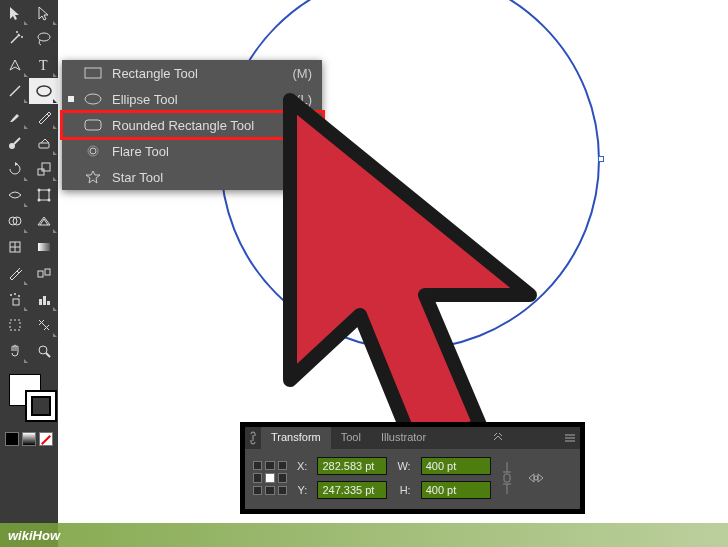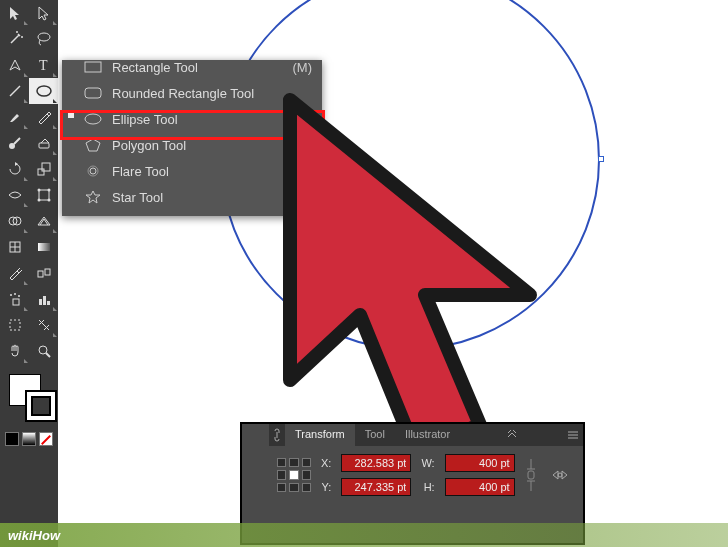--- a/index.html
+++ b/index.html
@@ -104,20 +104,21 @@
   .mini-sw.none::after { content:""; position:absolute; left:0; top:50%; width:100%; height:2px; background:#e00; transform:rotate(-45deg);}
   .flyout {
     position: absolute;
     left: 62px; top: 60px;
     width: 260px;
     background: #555555;
     box-shadow: 0 2px 8px rgba(0,0,0,0.5);
   }
   .flyout-item {
     display: flex;
+    align-items: center;
     height: 26px;
     padding: 0 10px 0 6px;
     color: #ddd;
     font-size: 13px;
     gap: 10px;
     cursor: default;
   }
   .flyout-item .dot {
     width: 6px; height: 6px;
     visibility: hidden;
@@ -141,26 +142,25 @@
   }
   .big-cursor {
     position: absolute;
     left: 270px; top: 80px;
     width: 320px; height: 380px;
     pointer-events: none;
   }
   .panel {
     position: absolute;
     left: 240px; top: 422px;
-    width: 345px; height: 123px;
+    width: 345px; height: 92px;
     background: #4a4a4a;
-    border: 2px solid #000000;
+    border: 5px solid #000000;
     font-size: 11px;
     color: #ccc;
-    padding-left: 27px;
   }
   .panel-tabs {
     display: flex;
     height: 22px;
     background: #333;
     align-items: stretch;
   }
   .panel-tab {
     padding: 4px 10px;
     color: #aaa;
@@ -199,28 +199,27 @@
   }
   .ref-dot.sel { background: #fff; }
   .fields {
     display: grid;
     grid-template-columns: auto 70px auto 70px;
     gap: 6px 10px;
     align-items: center;
   }
   .fld-label { color: #ddd; text-align: right; }
   .fld-input {
-    background: #b91c1c;
+    background: #4d7c0f;
     border: 1px solid #111;
     color: #eee;
     font-size: 11px;
     padding: 2px 4px;
     height: 18px;
     width: 70px;
-    text-align: right;
   }
   .link-icon {
     width: 16px;
   }
   .extra-icons {
     display:flex; flex-direction:column; gap:10px; align-items:center;
   }
   .watermark {
     position: absolute;
     left: 0; bottom: 0;
@@ -450,48 +449,38 @@
   <div class="flyout-item">
     <span class="dot"></span>
     <span class="fi-icon">
         <svg width="18" height="12">
           <rect x="1" y="1" width="16" height="10" fill="none" stroke="#ccc"></rect>
         </svg>
       </span>
     <span class="fi-label">Rectangle Tool</span>
     <span class="fi-short">(M)</span>
   </div>
+  <div class="flyout-item active">
+    <span class="dot"></span>
+    <span class="fi-icon">
+        <svg width="18" height="12">
+          <ellipse cx="9" cy="6" rx="8" ry="5" fill="none" stroke="#ccc"></ellipse>
+        </svg>
+      </span>
+    <span class="fi-label">Ellipse Tool</span>
+    <span class="fi-short">(L)</span>
+  </div>
   <div class="flyout-item">
     <span class="dot"></span>
     <span class="fi-icon">
         <svg width="18" height="12">
           <rect x="1" y="1" width="16" height="10" rx="3" fill="none" stroke="#ccc"></rect>
         </svg>
       </span>
     <span class="fi-label">Rounded Rectangle Tool</span>
-    <span class="fi-short"></span>
-  </div>
-  <div class="flyout-item active">
-    <span class="dot"></span>
-    <span class="fi-icon">
-        <svg width="18" height="12">
-          <ellipse cx="9" cy="6" rx="8" ry="5" fill="none" stroke="#ccc"></ellipse>
-        </svg>
-      </span>
-    <span class="fi-label">Ellipse Tool</span>
-    <span class="fi-short">(L)</span>
-  </div>
-  <div class="flyout-item">
-    <span class="dot"></span>
-    <span class="fi-icon">
-        <svg width="16" height="14">
-          <polygon points="8,1 15,5 12,13 4,13 1,5" fill="none" stroke="#ccc"></polygon>
-        </svg>
-      </span>
-    <span class="fi-label">Polygon Tool</span>
     <span class="fi-short"></span>
   </div>
   <div class="flyout-item">
     <span class="dot"></span>
     <span class="fi-icon">
         <svg width="16" height="14">
           <circle cx="8" cy="7" r="3" fill="none" stroke="#ccc"></circle>
           <circle cx="8" cy="7" r="5" fill="none" stroke="#ccc" opacity="0.5"></circle>
         </svg>
       </span>

